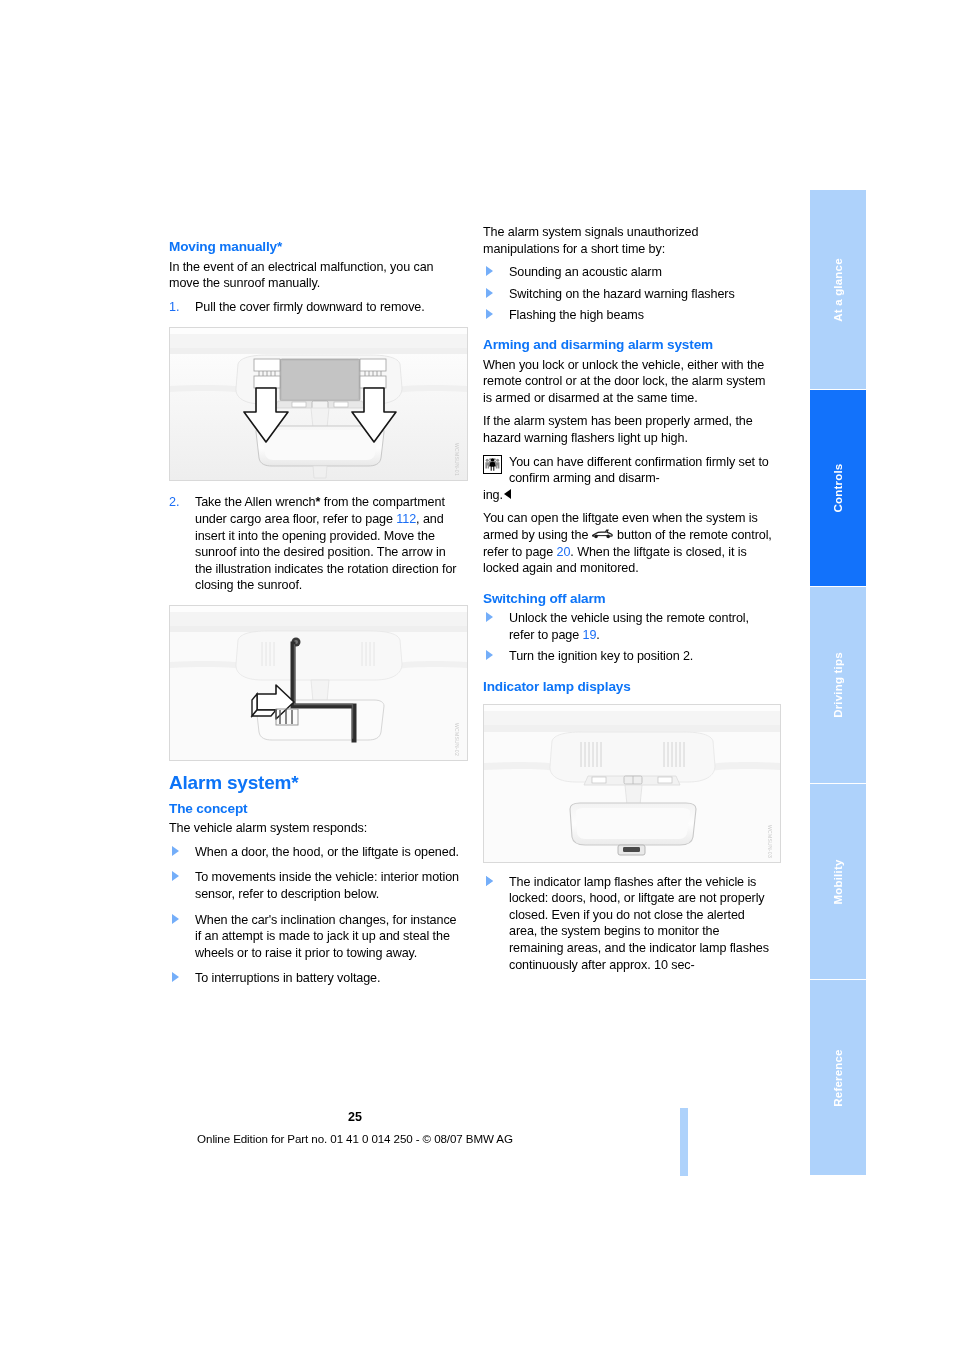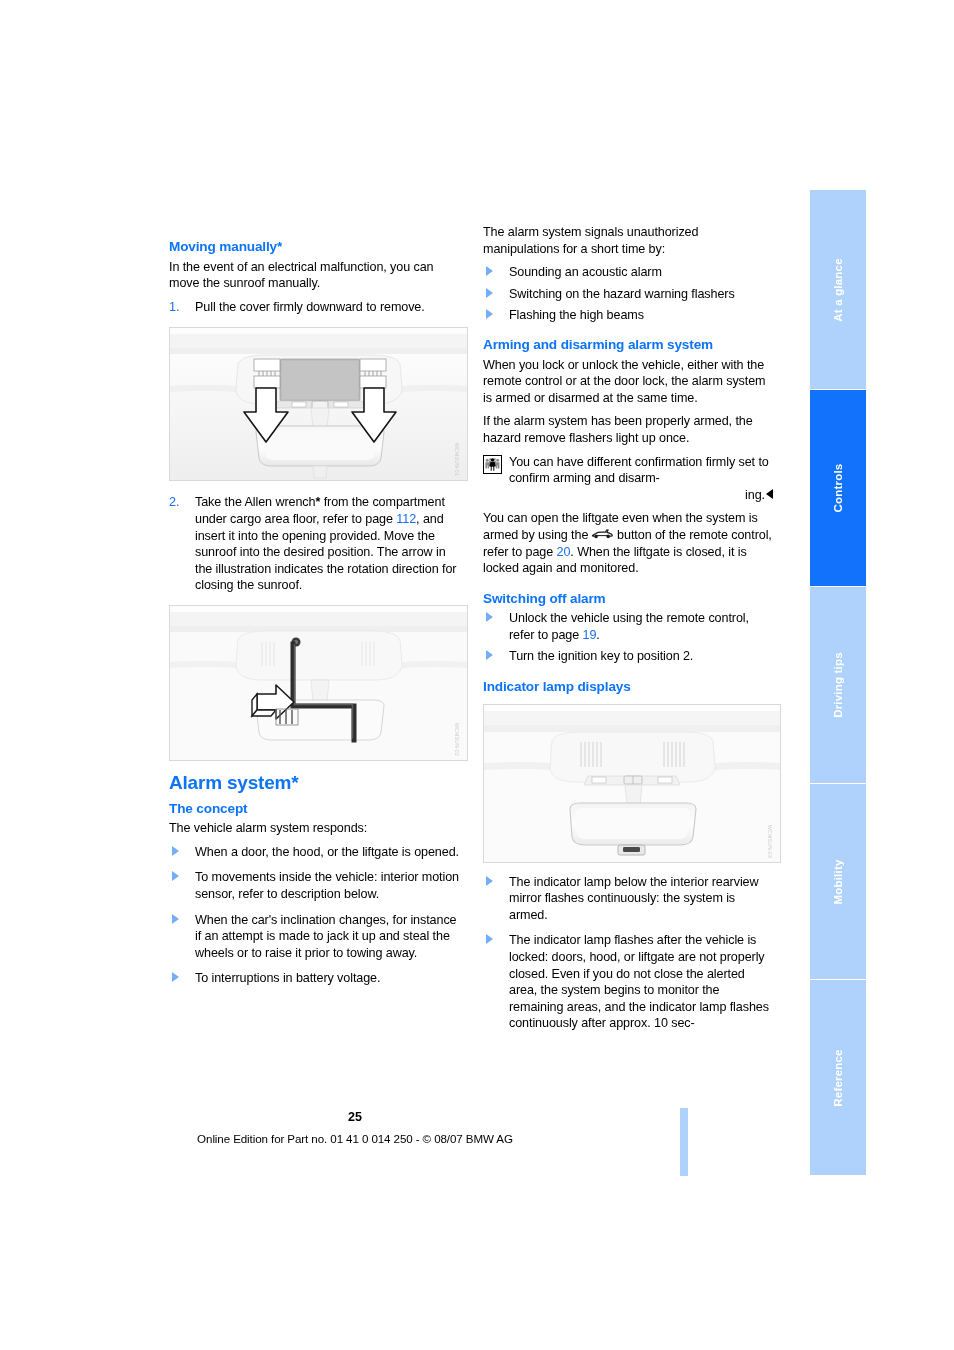--- a/index.html
+++ b/index.html
@@ -166,21 +166,20 @@
   }
   .note-block .note-icon {
     position: absolute;
     left: 0; top: 1px;
   }
   .note-block .note-text {
     padding-left: 26px;
   }
   .note-block .note-tail {
     padding-left: 0;
-    text-align: right;
   }
 
   
   .footer {
     position: absolute;
     left: 0; top: 1110px;
     width: 810px;
     text-align: center;
   }
   .footer .pageno {
@@ -403,21 +402,21 @@
       </li>
       <li>
         <span class="tri"></span>
         <span>Flashing the high beams</span>
       </li>
     </ul>
 
     <h3 class="sub-title">Arming and disarming alarm system</h3>
 
     <p class="para">When you lock or unlock the vehicle, either with the remote control or at the door lock, the alarm system is armed or disarmed at the same time.</p>
-    <p class="para">If the alarm system has been properly armed, the hazard remove flashers light up once.</p>
+    <p class="para">If the alarm system has been properly armed, the hazard warning flashers light up high.</p>
 
     <div class="note-block">
       <span class="note-icon">
         <span class="picto-people">
           <svg width="17" height="17" viewBox="0 0 17 17">
             <rect x="0" y="0" width="17" height="17" fill="#ffffff"></rect>
 
             <g fill="#8a8a8a">
               <circle cx="3.2" cy="4.2" r="1.5"></circle>
               <path d="M1.4 6.2 h3.6 v6.4 h-1.1 v-3.1 h-0.6 v3.1 h-1.9 z"></path>
@@ -512,21 +511,20 @@
 
         <rect x="134" y="140" width="27" height="10" rx="2" fill="#e9e9e9" stroke="#b0b0b0" stroke-width="0.9"></rect>
         <rect x="139" y="142" width="17" height="5" rx="1.2" fill="#4a4a4a"></rect>
       </svg>
       <span class="fig-wm">WCMSUN-03</span>
     </div>
 
     <ul class="trilist loose">
       <li>
         <span class="tri"></span>
-        <span>The indicator lamp below the interior rearview mirror flashes continuously: the system is armed.</span>
       </li>
       <li>
         <span class="tri"></span>
         <span>The indicator lamp flashes after the vehicle is locked: doors, hood, or liftgate are not properly closed. Even if you do not close the alerted area, the system begins to monitor the remaining areas, and the indicator lamp flashes continuously after approx. 10 sec-</span>
       </li>
     </ul>
   </div>
 
   <div class="footer">
     <div class="pageno">25</div>

